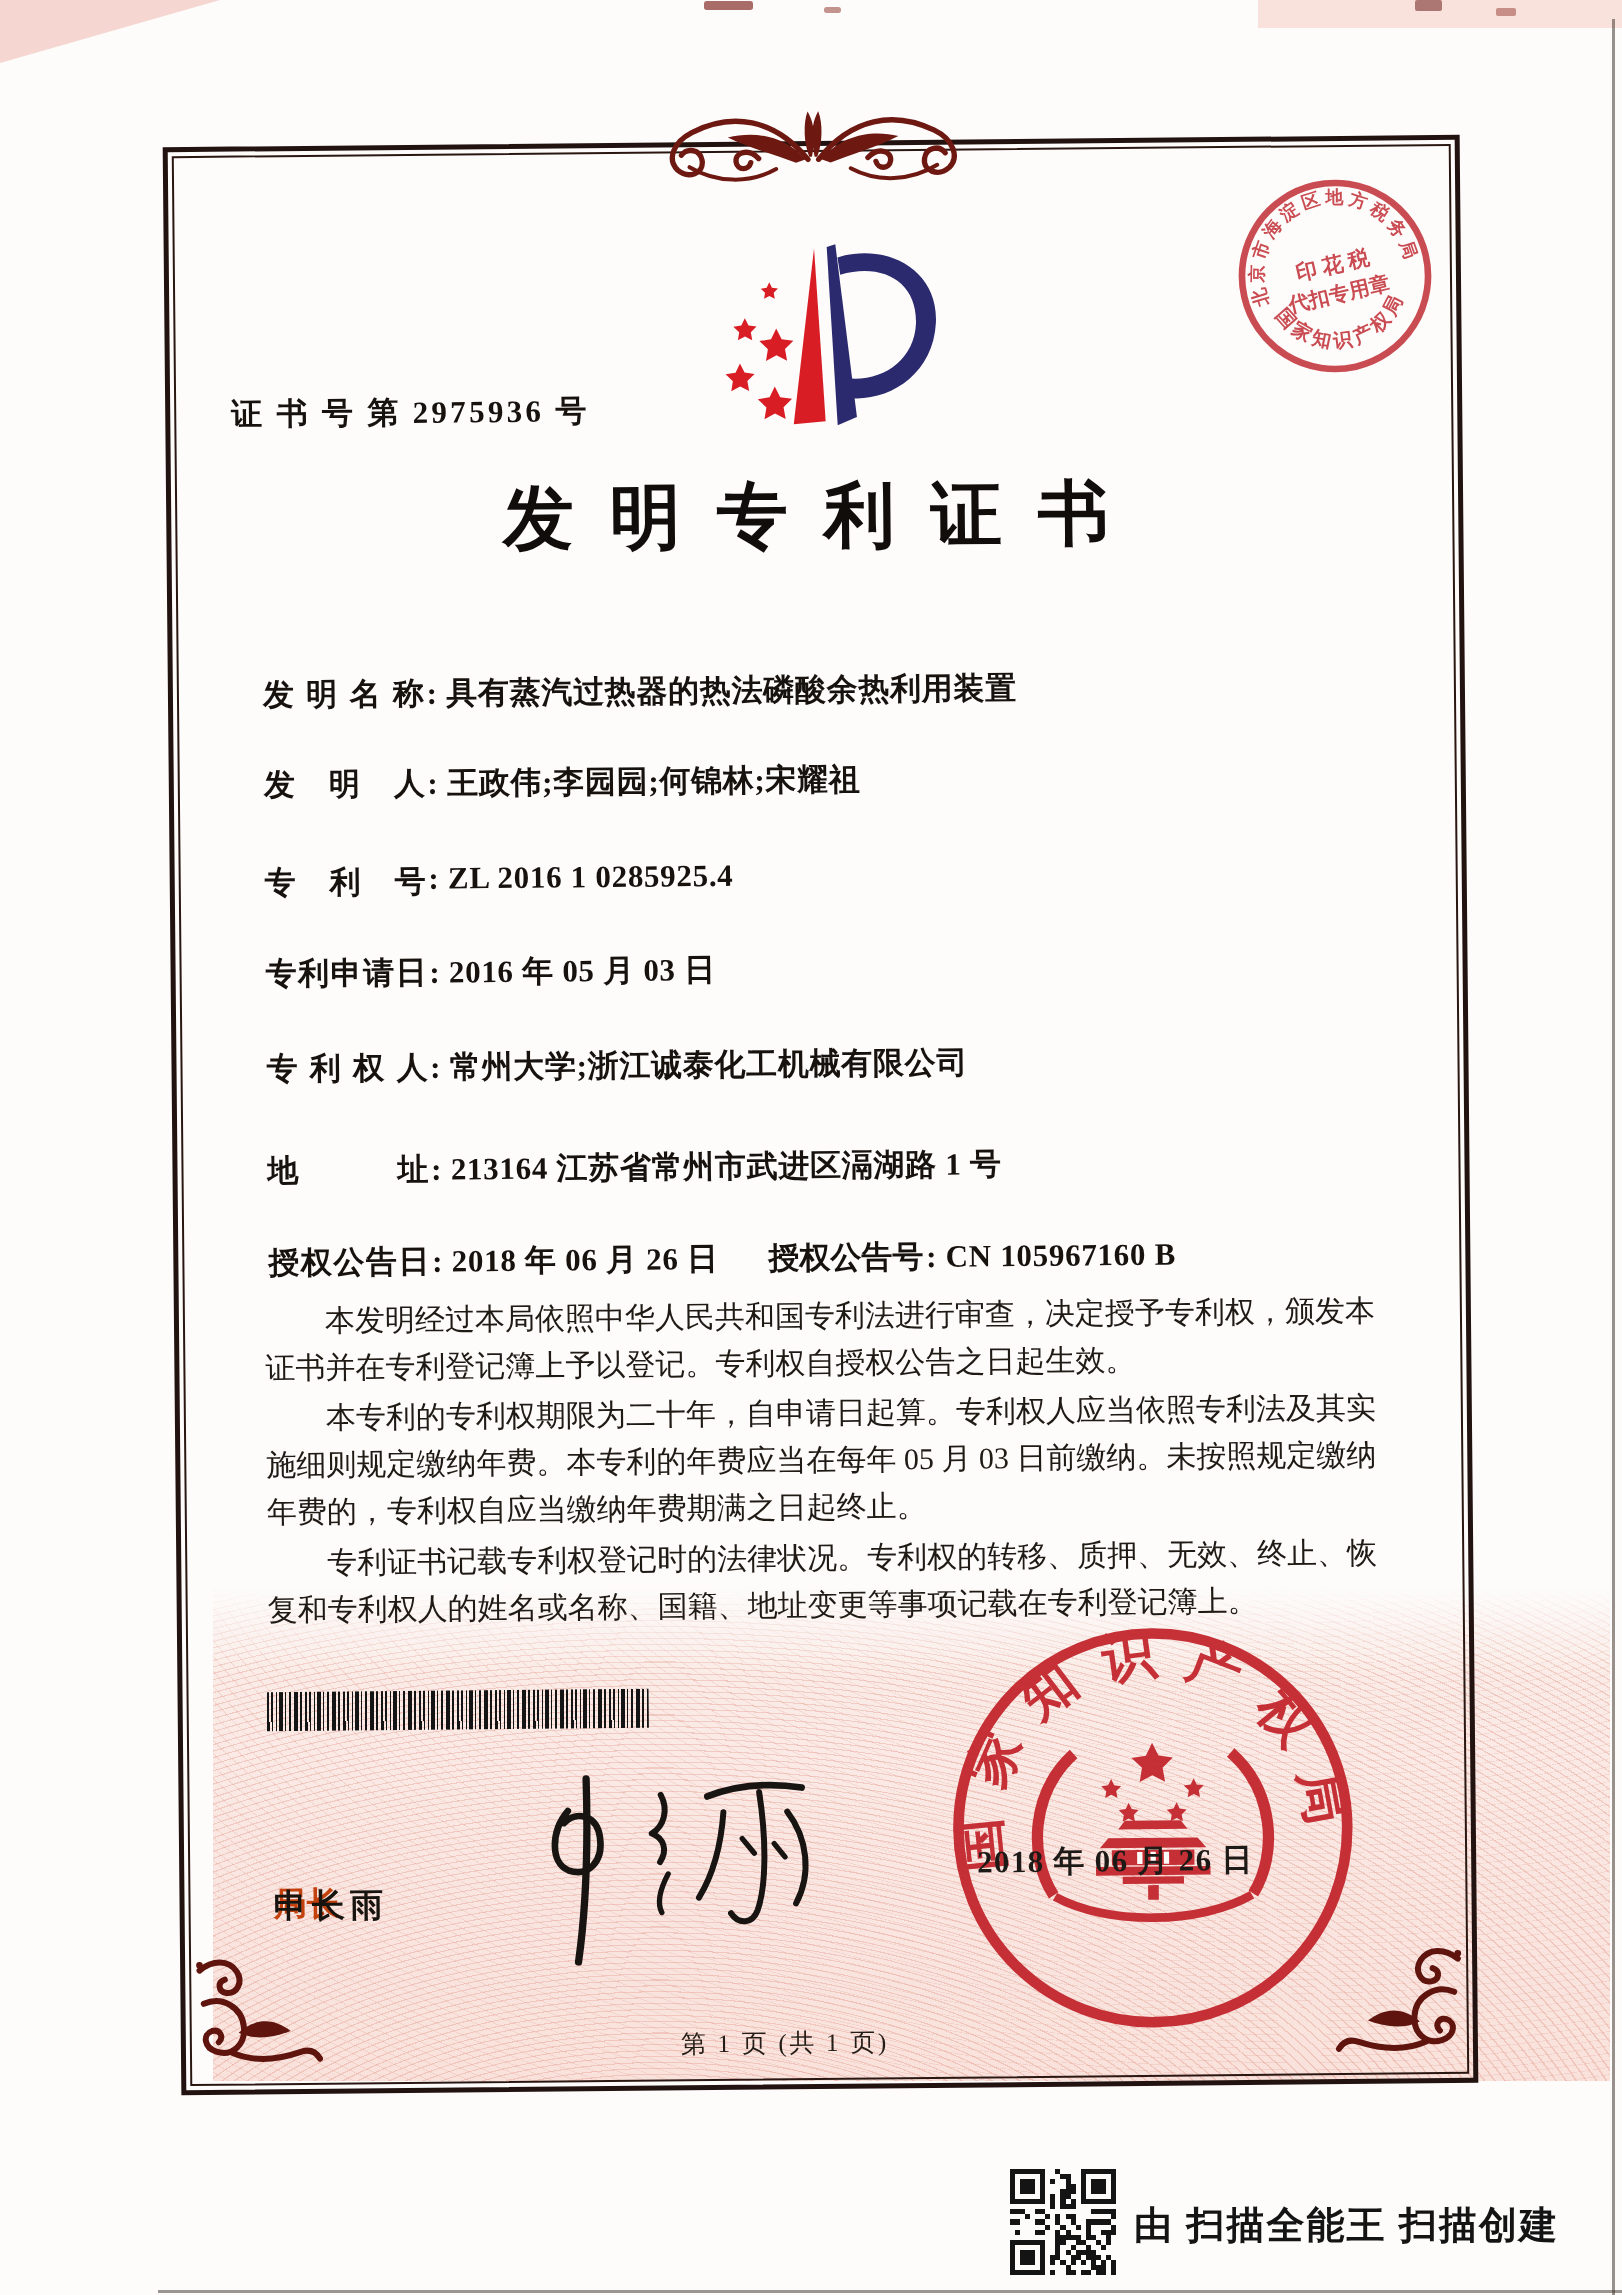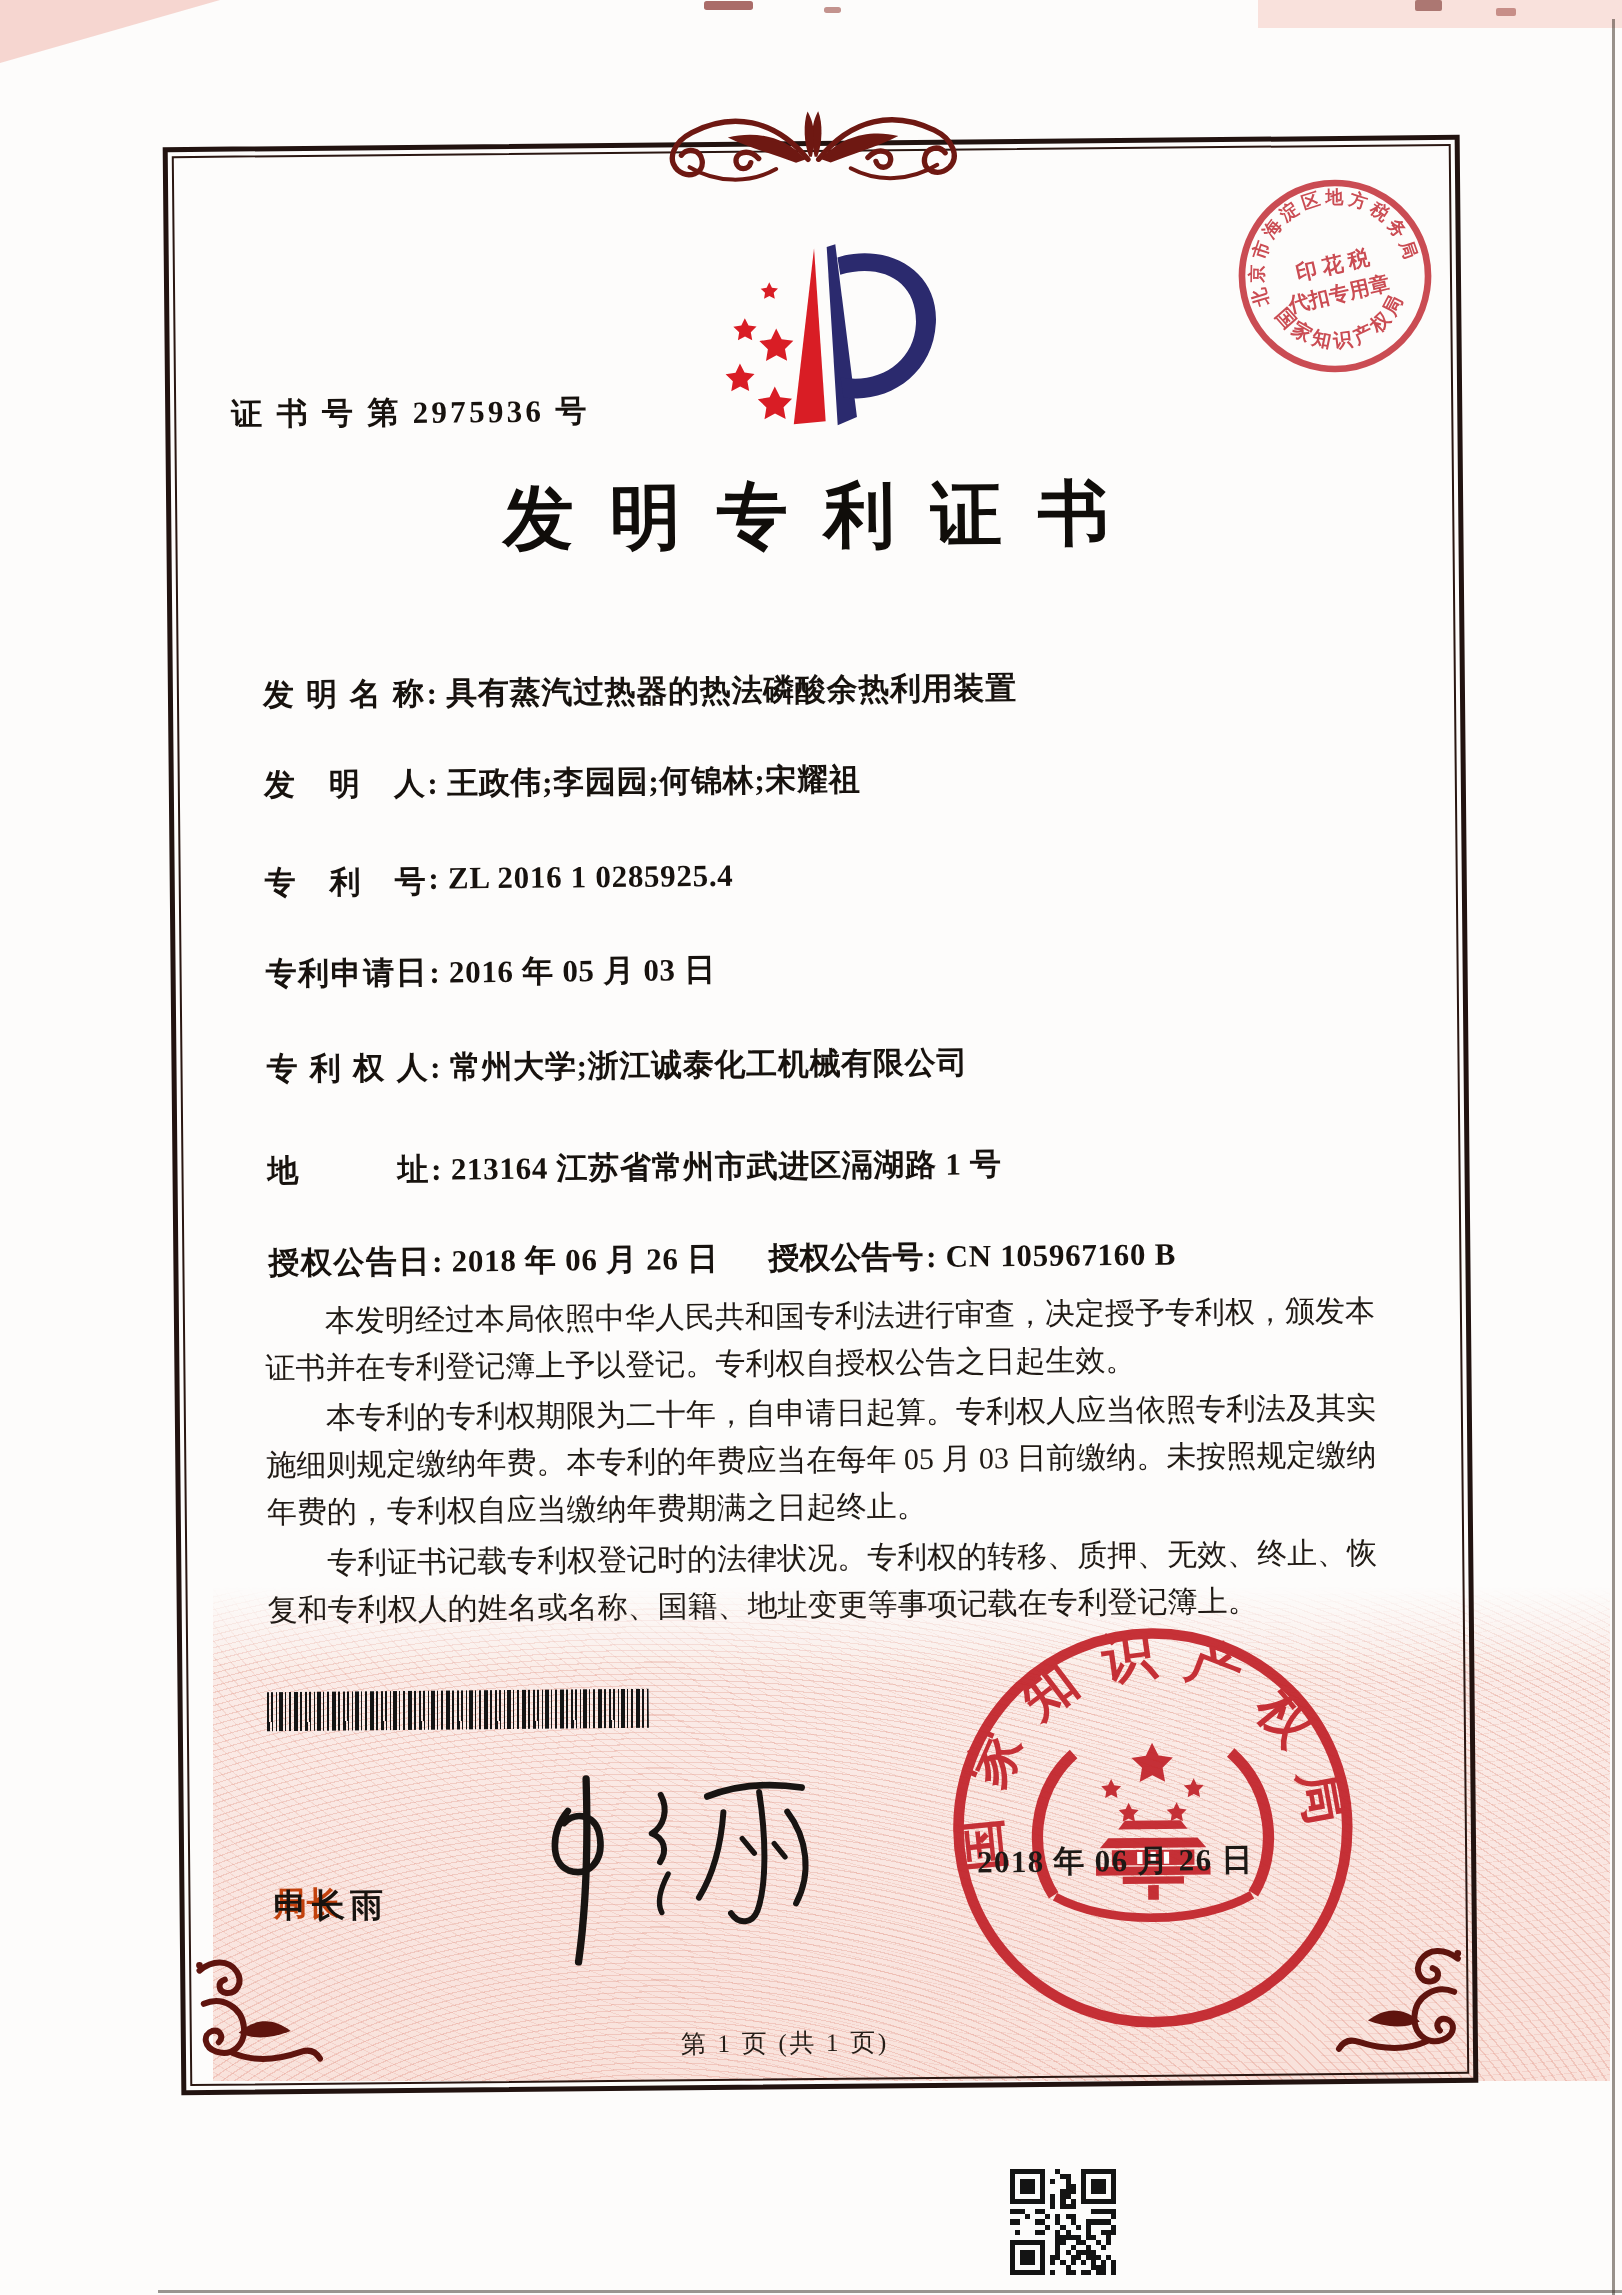--- a/index.html
+++ b/index.html
@@ -464,15 +464,16 @@
       <rect x="20" y="19" width="1" height="1" fill="#141414"></rect>
       <rect x="8" y="20" width="1" height="1" fill="#141414"></rect>
       <rect x="11" y="20" width="1" height="1" fill="#141414"></rect>
       <rect x="12" y="20" width="1" height="1" fill="#141414"></rect>
       <rect x="14" y="20" width="1" height="1" fill="#141414"></rect>
       <rect x="15" y="20" width="1" height="1" fill="#141414"></rect>
       <rect x="17" y="20" width="1" height="1" fill="#141414"></rect>
       <rect x="18" y="20" width="1" height="1" fill="#141414"></rect>
       <rect x="20" y="20" width="1" height="1" fill="#141414"></rect>
     </svg>
+  <div class="credit-text">由 扫描全能王 扫描创建</div>
 
 </div>
 
 
 </body></html>

